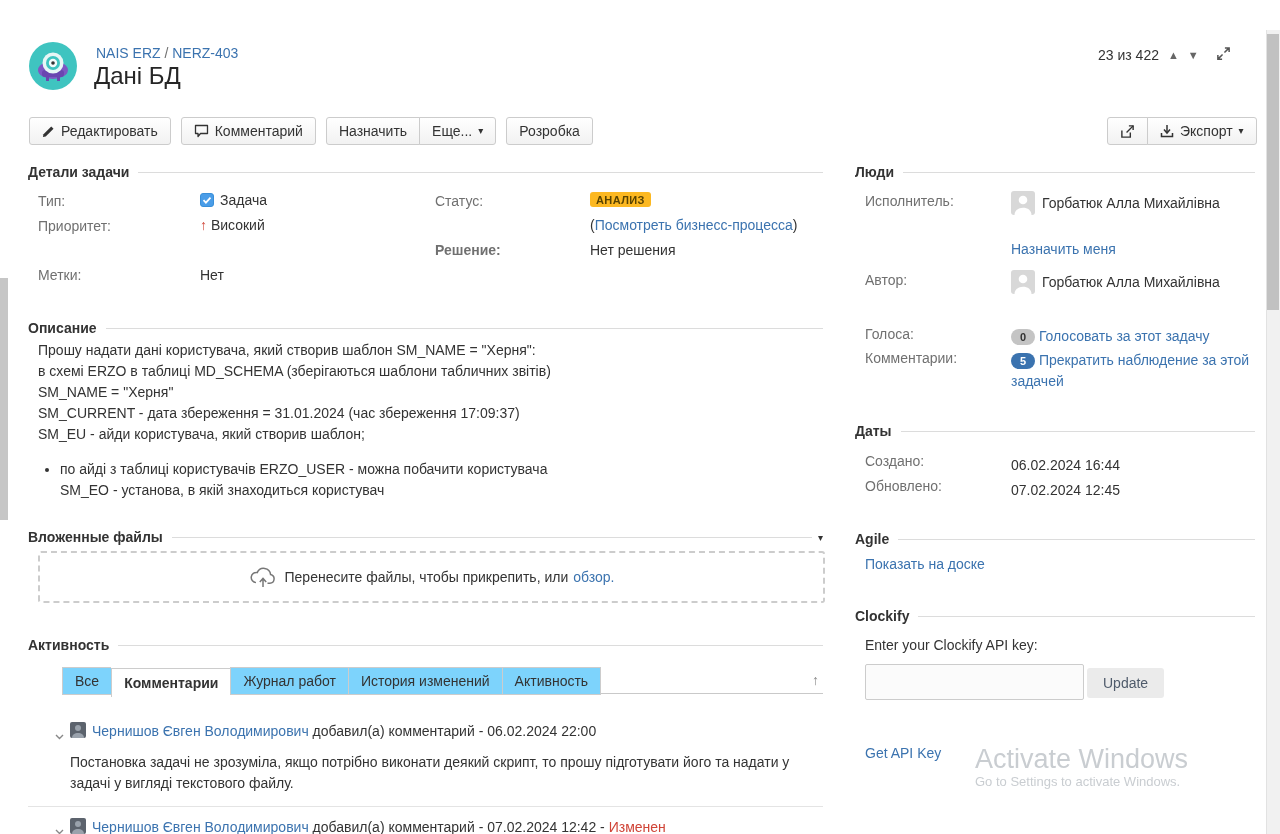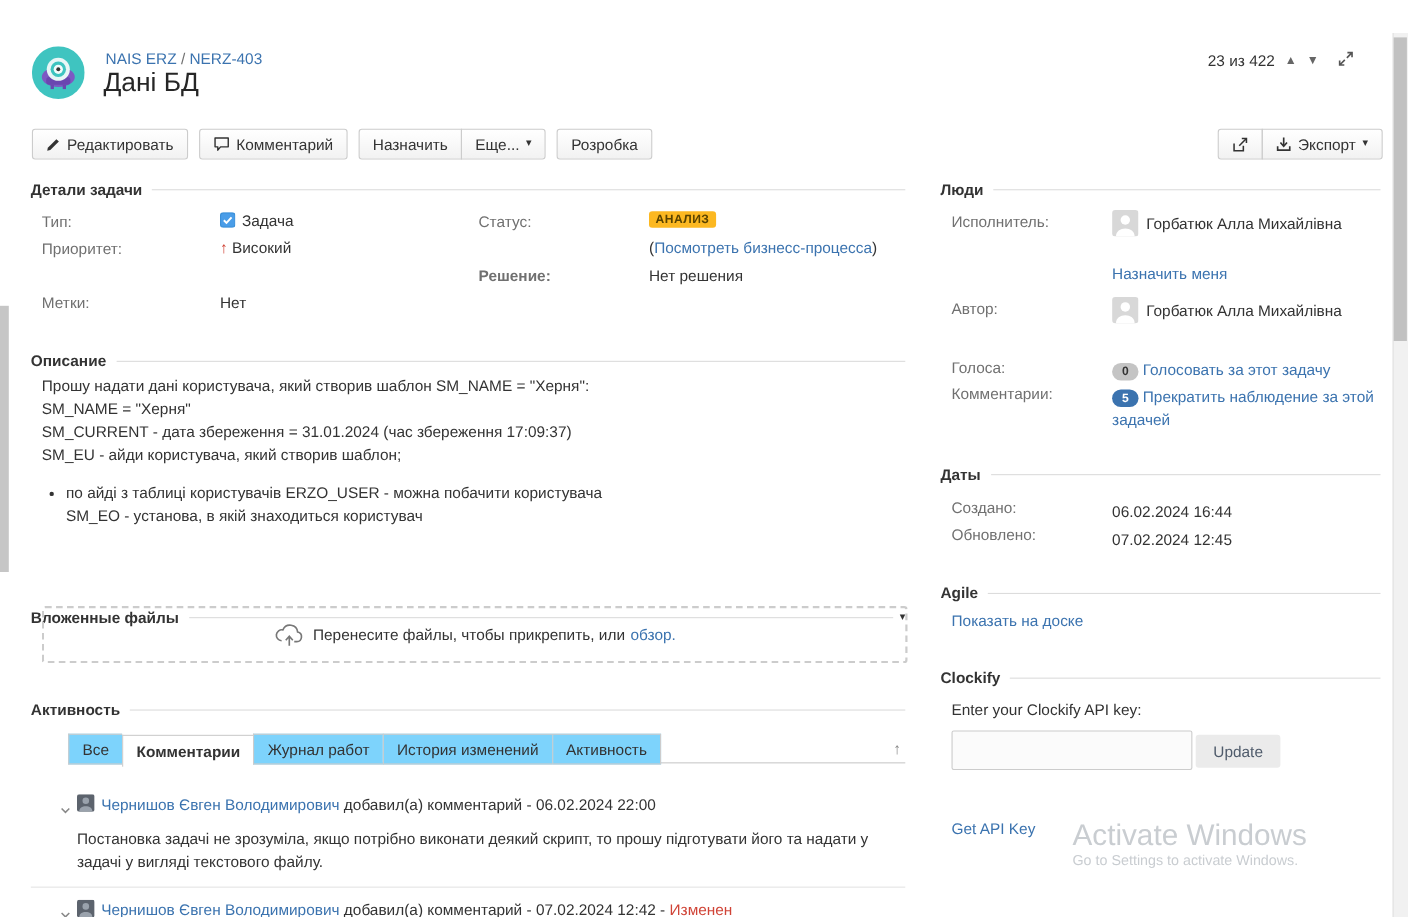--- a/index.html
+++ b/index.html
@@ -166,32 +166,33 @@
   </span>
   <span class="abs gray-label" style="left:435px;top:242px;font-weight:bold;">Решение:</span>
   <span class="abs" style="left:590px;top:242px;">Нет решения</span>
 
   <div class="sec-h" style="left:28px;top:320px;width:795px;">
     <span>Описание</span>
       <span class="line"></span>
   </div>
   <div class="abs" style="left:38px;top:340px;width:700px;">
     <div class="desc-line">Прошу надати дані користувача, який створив шаблон SM_NAME = "Херня":</div>
+    <div class="desc-line">в схемі ERZO в таблиці MD_SCHEMA (зберігаються шаблони табличних звітів)</div>
     <div class="desc-line">SM_NAME = "Херня"</div>
     <div class="desc-line">SM_CURRENT - дата збереження = 31.01.2024 (час збереження 17:09:37)</div>
     <div class="desc-line">SM_EU - айди користувача, який створив шаблон;</div>
     <ul style="margin:14px 0 0 22px;padding:0;">
       <li class="desc-line">
         <span>по айді з таблиці користувачів ERZO_USER - можна побачити користувача</span><br>
         <span>SM_EO - установа, в якій знаходиться користувач</span>
       </li>
     </ul>
   </div>
 
-  <div class="sec-h" style="left:28px;top:553px;width:795px;text-align:right;">
+  <div class="sec-h" style="left:28px;top:529px;width:795px;text-align:right;">
     <span>Вложенные файлы</span>
       <span class="line"></span>
     <span style="font-weight:normal;font-size:10px;color:#333;margin-left:6px;cursor:pointer;">▾</span>
   </div>
   <div class="dropzone">
     <svg width="28" height="22" viewBox="0 0 28 22">
       <path d="M7 16.5a5 5 0 1 1 1.2-9.9A7 7 0 0 1 21.6 8.6a4.4 4.4 0 0 1-.8 8.7h-2.3" fill="none" stroke="#777" stroke-width="1.5"></path>
       <path d="M14 21v-8M10.8 16l3.2-3.6 3.2 3.6" fill="none" stroke="#777" stroke-width="1.5"></path>
     </svg>
     <span>Перенесите файлы, чтобы прикрепить, или</span>

